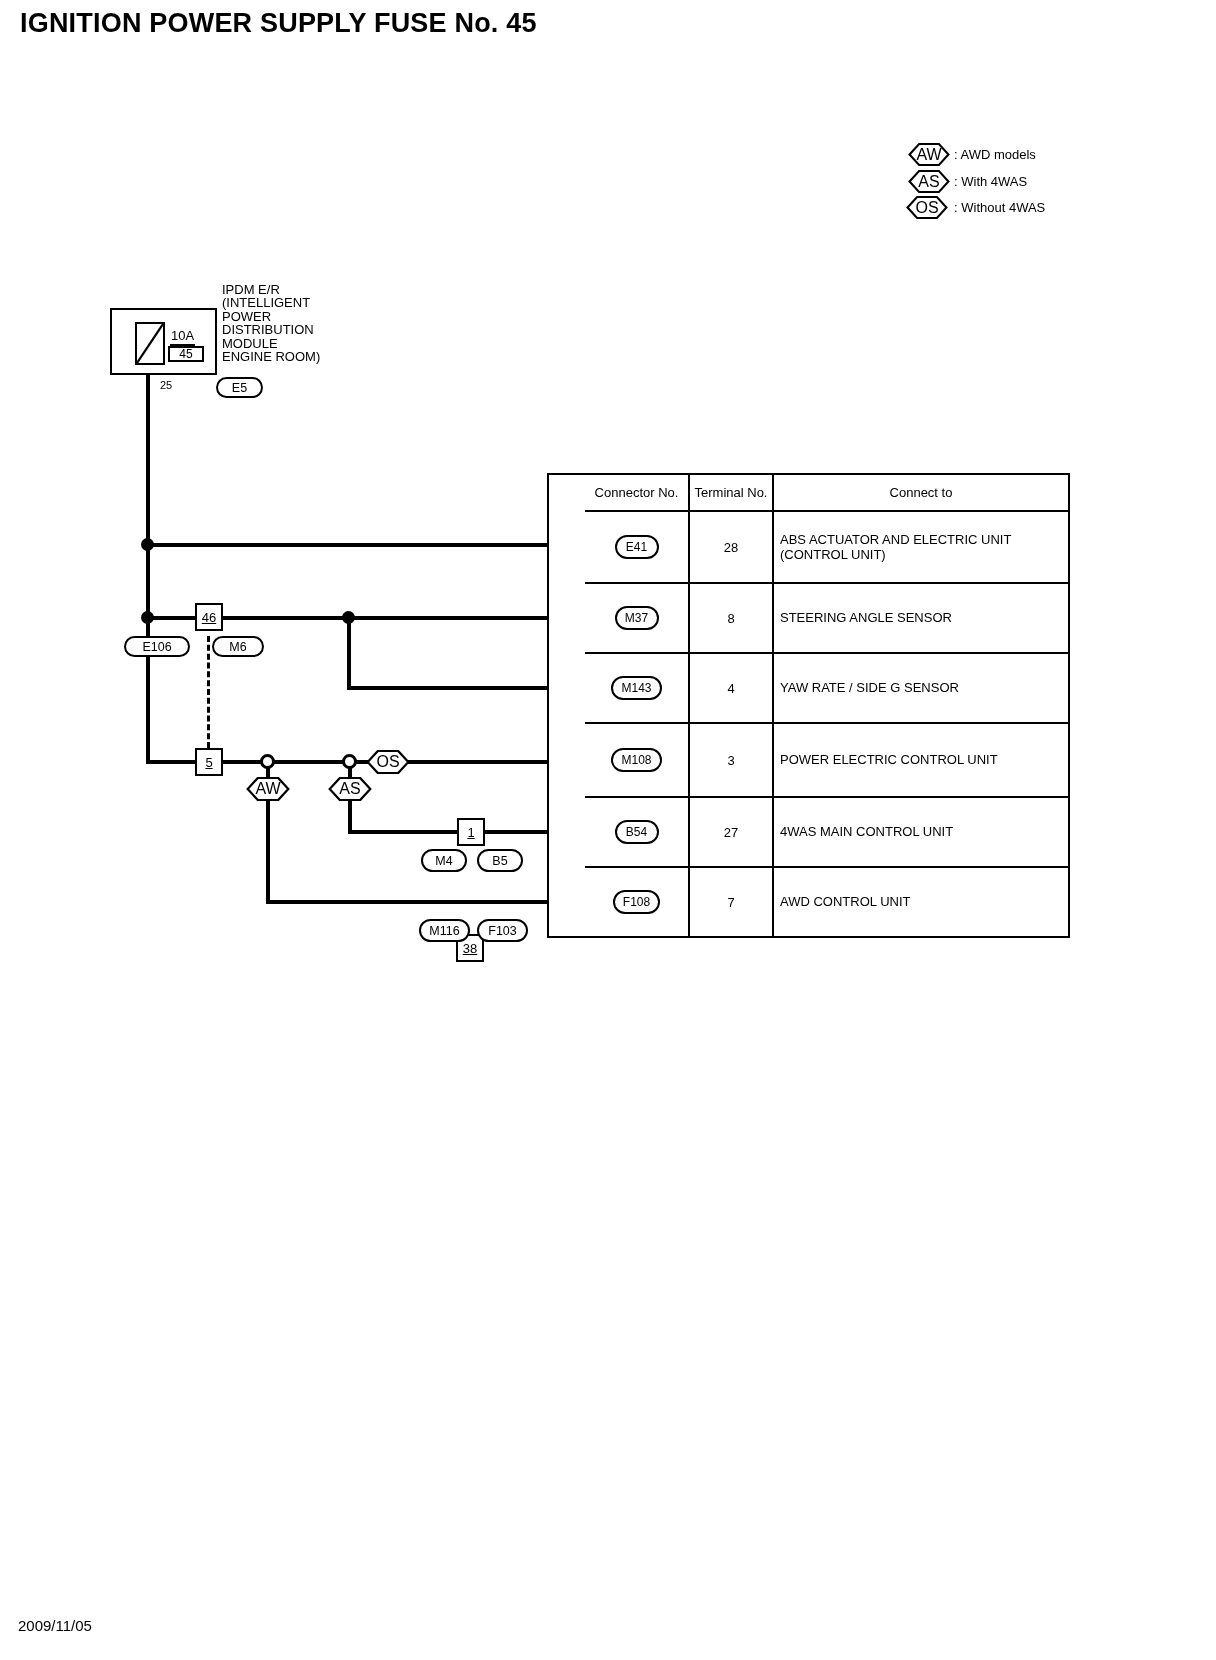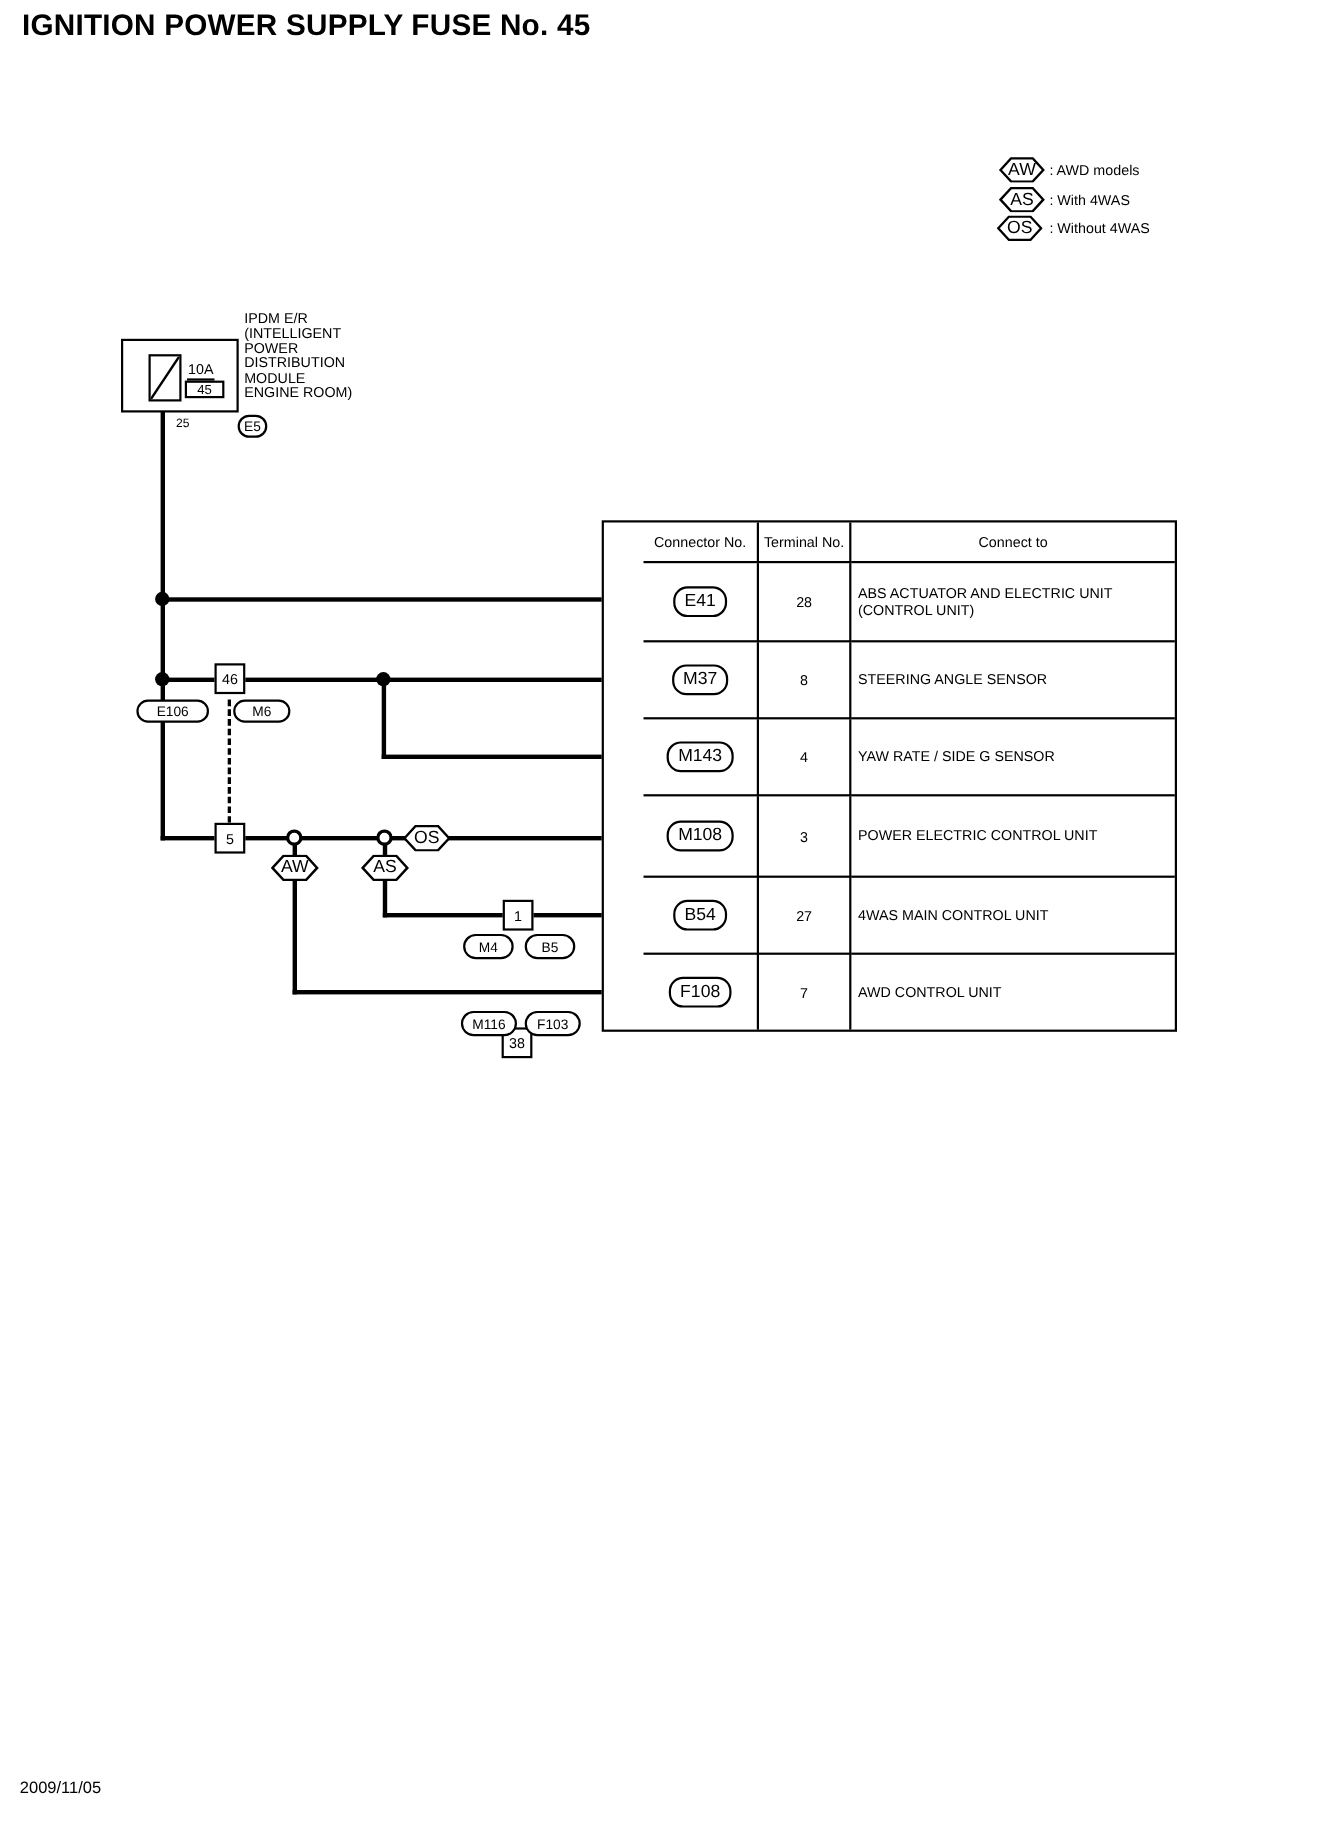--- a/index.html
+++ b/index.html
@@ -5,21 +5,21 @@
   * { margin:0; padding:0; box-sizing:border-box; }
   html,body { background:#fff; }
   body { font-family:"Liberation Sans","DejaVu Sans",sans-serif; color:#000; }
   .page { position:relative; width:1216px; height:1660px; background:#fff; overflow:hidden; }
 
   .abs { position:absolute; }
   .wire { position:absolute; background:#000; z-index:1; }
   .dot { position:absolute; width:13px; height:13px; background:#000; border-radius:50%; z-index:2; }
   .ocircle { position:absolute; width:15px; height:15px; background:#fff; border:3px solid #000; border-radius:50%; z-index:3; }
   .tbox { position:absolute; width:28px; height:28px; background:#fff; border:2px solid #000; z-index:3;
-          display:flex; align-items:center; justify-content:center; font-size:13px; }
+          display:flex; align-items:center; justify-content:center; font-size:13px;text-decoration:underline; }
   .oval { position:absolute; background:#fff; border:2px solid #000; border-radius:13px; z-index:3;
           display:flex; align-items:center; justify-content:center; font-size:12.5px; }
   .hex { position:absolute; z-index:3; }
   .hex svg { display:block; }
   .hex .hex-label { position:absolute; inset:0; display:flex; align-items:center; justify-content:center; font-size:16px; }
   .preline { white-space:pre-line; }
 
   .title { position:absolute; left:20px; top:8px; font-size:27px; font-weight:bold; letter-spacing:0.2px; }
   .legend-label { position:absolute; font-size:13px; }
 
@@ -33,21 +33,21 @@
 
   .conn-table { position:absolute; left:547px; top:473px; width:523px; height:465px; border:2px solid #000;
                 display:grid; grid-template-columns:105px 84px 1fr;
                 grid-template-rows:37px 72px 70px 70px 74px 70px 1fr; z-index:1; background:#fff;padding-left:36px; }
   .conn-table > div { border-right:2px solid #000; border-bottom:2px solid #000;
                       display:flex; align-items:center; justify-content:center; font-size:13px; }
   .conn-table > div.c3 { border-right:none; justify-content:flex-start; padding-left:6px; text-align:left; line-height:15.5px; }
   .conn-table > div.rlast { border-bottom:none; }
   .conn-table > div.hdr { justify-content:center; padding-left:0; text-align:center; }
   .coval { border:2px solid #000; border-radius:13px; padding:3px 8px; min-width:44px; text-align:center;
-           font-size:16px; display:flex; align-items:center; justify-content:center; }
+           font-size:12px; display:flex; align-items:center; justify-content:center; }
 
   .footer-date { position:absolute; left:18px; top:1617px; font-size:15px; }
 </style>
 </head>
 <body>
 
 <div class="page">
 
   <div class="title">IGNITION POWER SUPPLY FUSE No. 45</div>
 
@@ -83,21 +83,21 @@
   </div>
   <div class="fuse-rating">10A</div>
   <div class="fuse-no">45</div>
   <div class="module-label preline">IPDM E/R
 (INTELLIGENT
 POWER
 DISTRIBUTION
 MODULE
 ENGINE ROOM)</div>
   <div class="terminal-25">25</div>
-  <div class="oval" style="left:216px; top:377px; width:27px; height:21px;">
+  <div class="oval" style="left:216px; top:377px; width:47px; height:21px;">
     <span>E5</span>
   </div>
 
   <div class="wire" style="left:146px; top:374px; width:4px; height:390px;"></div>
   <div class="wire" style="left:146px; top:543px; width:403px; height:4px;"></div>
   <div class="wire" style="left:146px; top:616px; width:403px; height:4px;"></div>
   <div class="wire" style="left:347px; top:616px; width:4px; height:74px;"></div>
   <div class="wire" style="left:347px; top:686px; width:202px; height:4px;"></div>
   <div class="wire" style="left:146px; top:760px; width:403px; height:4px;"></div>
   <div class="wire" style="left:266px; top:760px; width:4px; height:144px;"></div>

